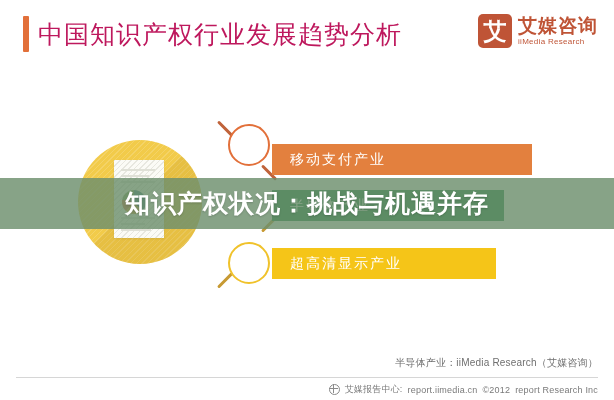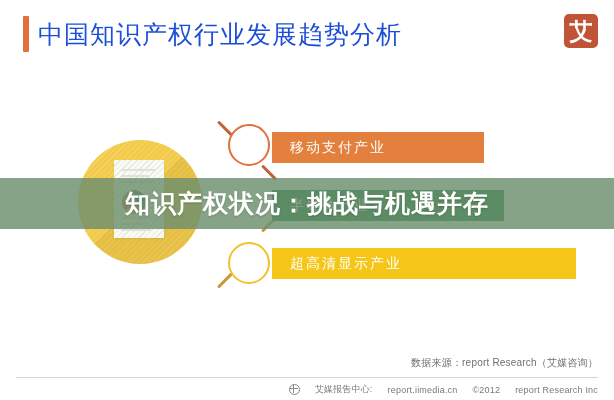--- a/index.html
+++ b/index.html
@@ -36,21 +36,21 @@
     height: 36px;
     background: #e2703a;
     border-radius: 1px;
   }
   .title-text {
     position: absolute;
     left: 38px;
     top: 14px;
     font-size: 25px;
     line-height: 40px;
-    color: #1d4ed8;
+    color: #be185d;
     letter-spacing: 1px;
     white-space: nowrap;
     font-weight: 400;
   }
 
   .brand {
     position: absolute;
     right: 16px;
     top: 14px;
     display: flex;
@@ -199,23 +199,23 @@
     align-items: center;
     padding-left: 18px;
     box-sizing: border-box;
   }
   .bar-label {
     font-size: 14px;
     color: #ffffff;
     letter-spacing: 2px;
     white-space: nowrap;
   }
-  .bar-1 { top: 60px;  width: 212px; background: #e3803e; align-items: center; }
+  .bar-1 { top: 72px;  width: 260px; background: #e3803e; align-items: center; }
   .bar-2 { top: 118px; width: 232px; background: #15803d; }
-  .bar-3 { top: 176px; width: 304px; background: #f5c518; }
+  .bar-3 { top: 176px; width: 224px; background: #f5c518; }
 
   
   .overlay-band {
     position: absolute;
     left: 0;
     top: 178px;
     width: 614px;
     height: 51px;
     background: rgba(109, 143, 108, 0.82);
     display: flex;
@@ -248,21 +248,21 @@
     top: 377px;
     height: 1px;
     background: #d6d6d6;
   }
   .footer {
     position: absolute;
     right: 16px;
     top: 383px;
     display: flex;
     align-items: center;
-    gap: 15px;
+    gap: 5px;
     font-size: 9px;
     color: #7a7a7a;
     white-space: nowrap;
   }
   .footer-globe {
     display: inline-block;
     width: 9px;
     height: 9px;
     border-radius: 50%;
     border: 1px solid #8a8a8a;
@@ -288,20 +288,24 @@
 <body>
 
 <div class="slide">
 
   <div class="header">
     <div class="title-accent"></div>
     <div class="title-text">中国知识产权行业发展趋势分析</div>
 
     <div class="brand">
       <div class="brand-mark">艾</div>
+      <div class="brand-words">
+        <div class="brand-cn">艾媒咨询</div>
+        <div class="brand-en">iiMedia Research</div>
+      </div>
     </div>
   </div>
 
   <div class="stage">
 
     <div class="hero-circle">
       <div class="hatch"></div>
       <div class="hero-shadow"></div>
       <div class="doc">
         <div class="doc-hatch"></div>
@@ -331,21 +335,21 @@
     </div>
     <div class="bar bar-3">
       <span class="bar-label">超高清显示产业</span>
     </div>
   </div>
 
   <div class="overlay-band">
     <div class="overlay-text">知识产权状况：挑战与机遇并存</div>
   </div>
 
-  <div class="source">数据来源：report Research（艾媒咨询）</div>
+  <div class="source">半导体产业：iiMedia Research（艾媒咨询）</div>
   <div class="footer-rule"></div>
   <div class="footer">
     <span class="footer-globe"></span>
     <span class="footer-seg">艾媒报告中心:</span>
     <span class="footer-seg">report.iimedia.cn</span>
     <span class="footer-seg">©2012</span>
     <span class="footer-seg">report Research Inc</span>
   </div>
 
 </div>

